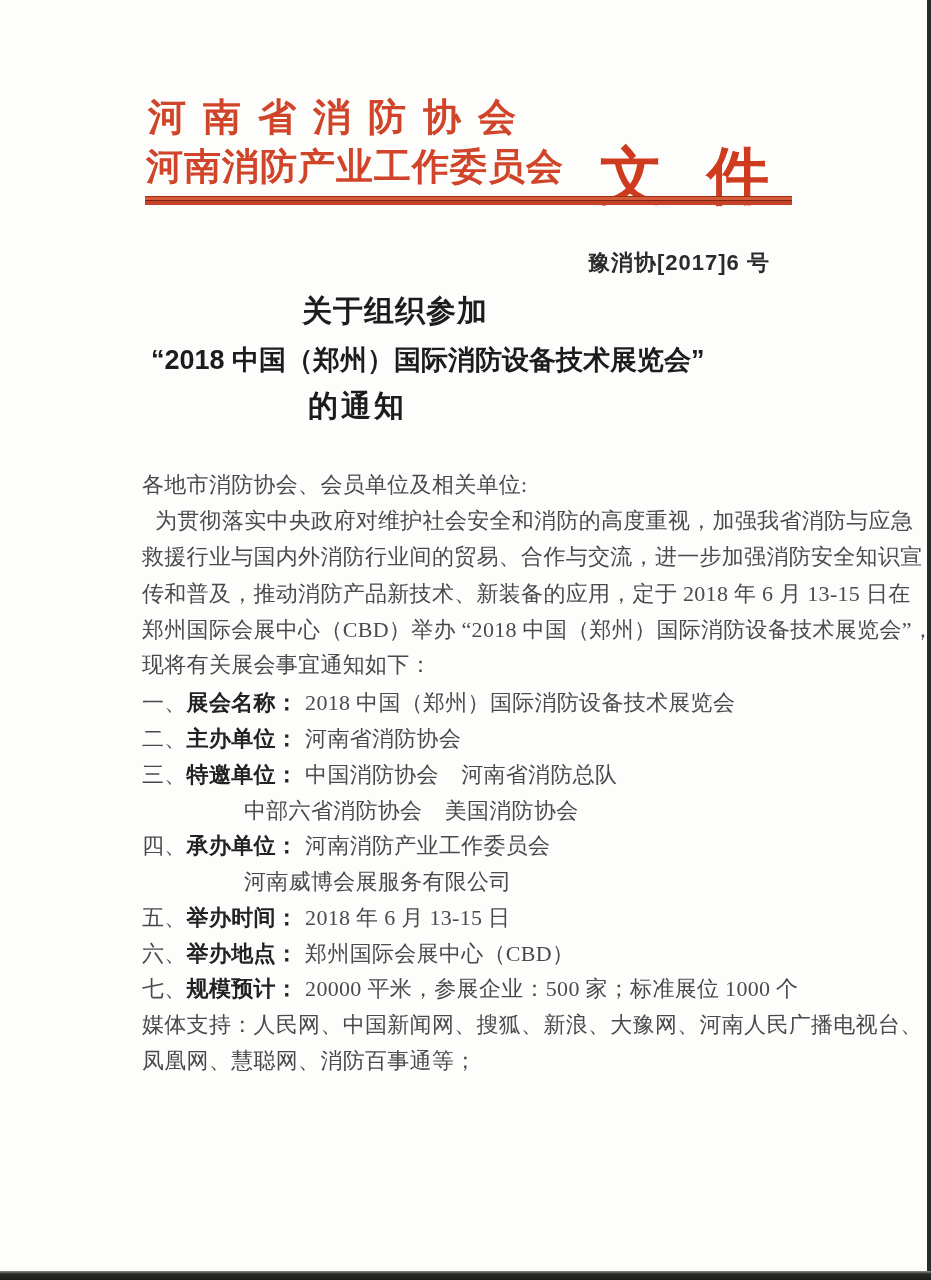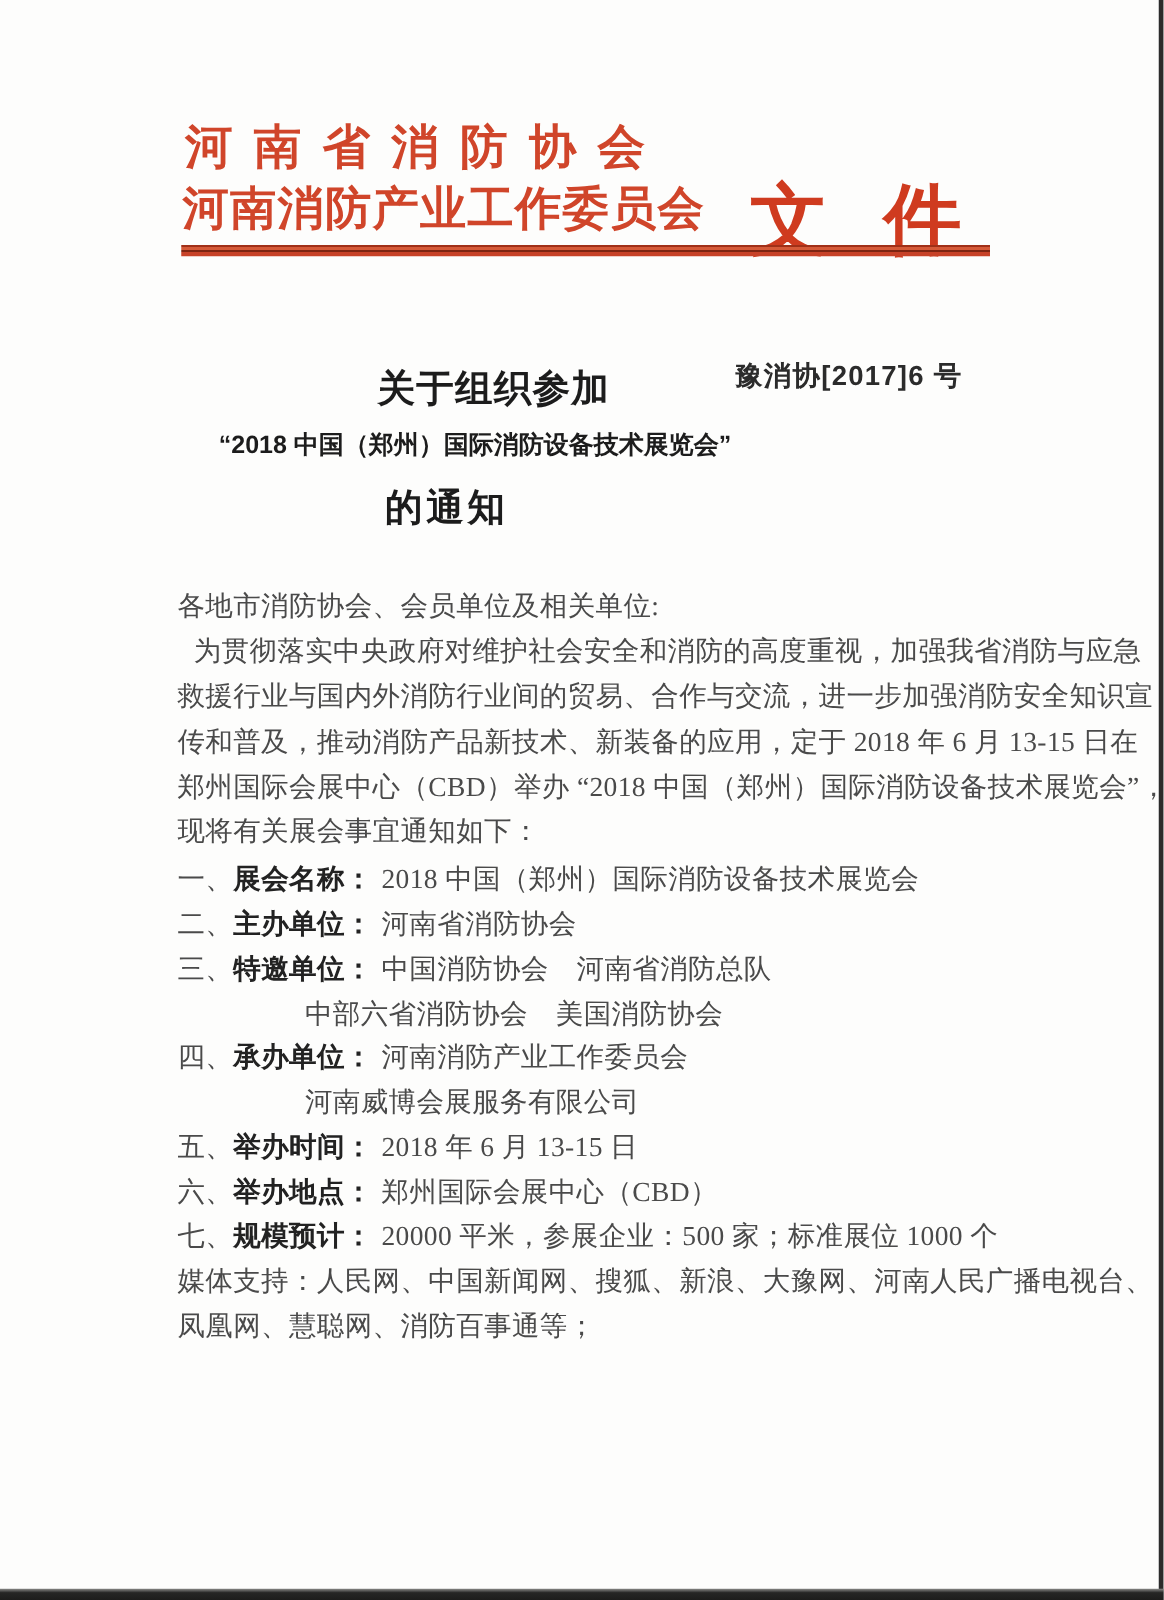--- a/index.html
+++ b/index.html
@@ -61,38 +61,36 @@
       #d55a38 14%, #d55a38 42%,
       #7e2512 42%, #7e2512 58%,
       #c74228 58%, #c74228 100%);
   }
   .doc-number {
     left: 588px; top: 248px;
     font-family: "Liberation Sans", "DejaVu Sans", sans-serif;
     font-size: 22px; font-weight: 700;
     color: #2b2b2b;
     letter-spacing: 1px;
-    margin-top: 38px;
   }
 
   
   .title-1 {
     left: 302px; top: 291px;
     font-family: "Liberation Sans", "DejaVu Sans", sans-serif;
     font-size: 30px; font-weight: 700;
     color: #1c1c1c;
     letter-spacing: 1px;
     text-align: right;
   }
   .title-2 {
     left: 151px; top: 342px;
     font-family: "Liberation Sans", "DejaVu Sans", sans-serif;
-    font-size: 20px; font-weight: 700;
+    font-size: 27px; font-weight: 700;
     color: #1c1c1c;
-    margin-left: 24px;
   }
   .title-3 {
     left: 308px; top: 386px;
     font-family: "Liberation Sans", "DejaVu Sans", sans-serif;
     font-size: 30px; font-weight: 700;
     color: #1c1c1c;
     letter-spacing: 3px;
     text-align: right;
   }
 

